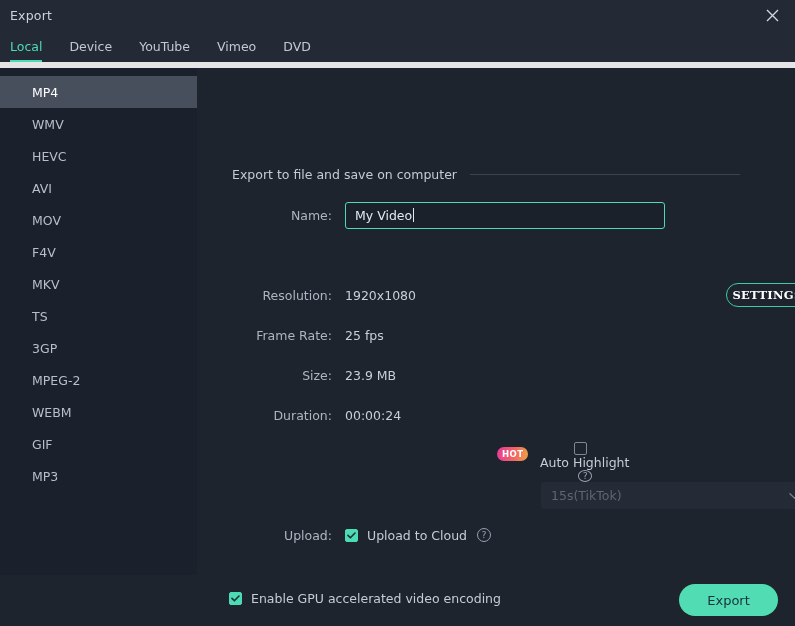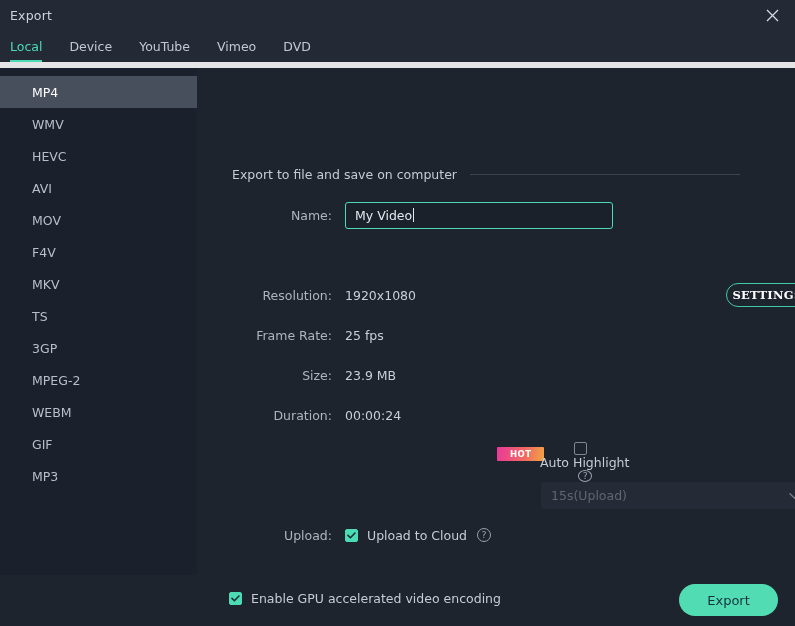--- a/index.html
+++ b/index.html
@@ -158,21 +158,21 @@
   .r-name     { top: 134px; }
   .r-saveto   { top: 174px; }
   .r-res      { top: 214px; }
   .r-fps      { top: 254px; }
   .r-size     { top: 294px; }
   .r-dur      { top: 334px; }
   .r-auto     { top: 374px; }
   .r-upload   { top: 454px; }
 
   .name-input {
-    width: 268px;
+    width: 320px;
     height: 27px;
     background: #1b212b;
     border: 1px solid #4ddbb4;
     border-radius: 3px;
     color: #e3e8ee;
     font-family: "DejaVu Sans", sans-serif;
     font-size: 12.5px;
     padding: 0 9px;
     outline: none;
     display: flex;
@@ -258,22 +258,22 @@
     font-size: 12.5px;
     color: #c6ccd6;
     white-space: nowrap;
   }
 
   .hot-badge {
     position: absolute;
     left: 300px;
     top: 379px;
     height: 14px;
-    padding: 0 13px;
-    border-radius: 1px;
+    padding: 0 5px;
+    border-radius: 7px;
     background: linear-gradient(100deg, #e9389b 0%, #f26a5f 60%, #f0a545 100%);
     color: #ffffff;
     font-size: 8.5px;
     font-weight: bold;
     letter-spacing: .4px;
     display: flex;
     align-items: center;
     justify-content: center;
   }
 
@@ -463,21 +463,21 @@
         <span class="cb">
           
         </span>
         <span class="cb-label">Auto Highlight</span>
         <span class="help-icon">
           <span>?</span>
         </span>
       </div>
 
       <div class="select-box">
-        <span>15s(Upload)</span>
+        <span>15s(TikTok)</span>
         <span class="select-chevron">
           <svg width="11" height="7" viewBox="0 0 11 7">
               <path d="M1 1.2 L5.5 5.6 L10 1.2" stroke="#7d858f" stroke-width="1.2" fill="none" stroke-linecap="round"></path>
             </svg>
         </span>
       </div>
 
       <div class="row r-upload">
         <span class="row-label">Upload:</span>
         <span class="cb checked">

